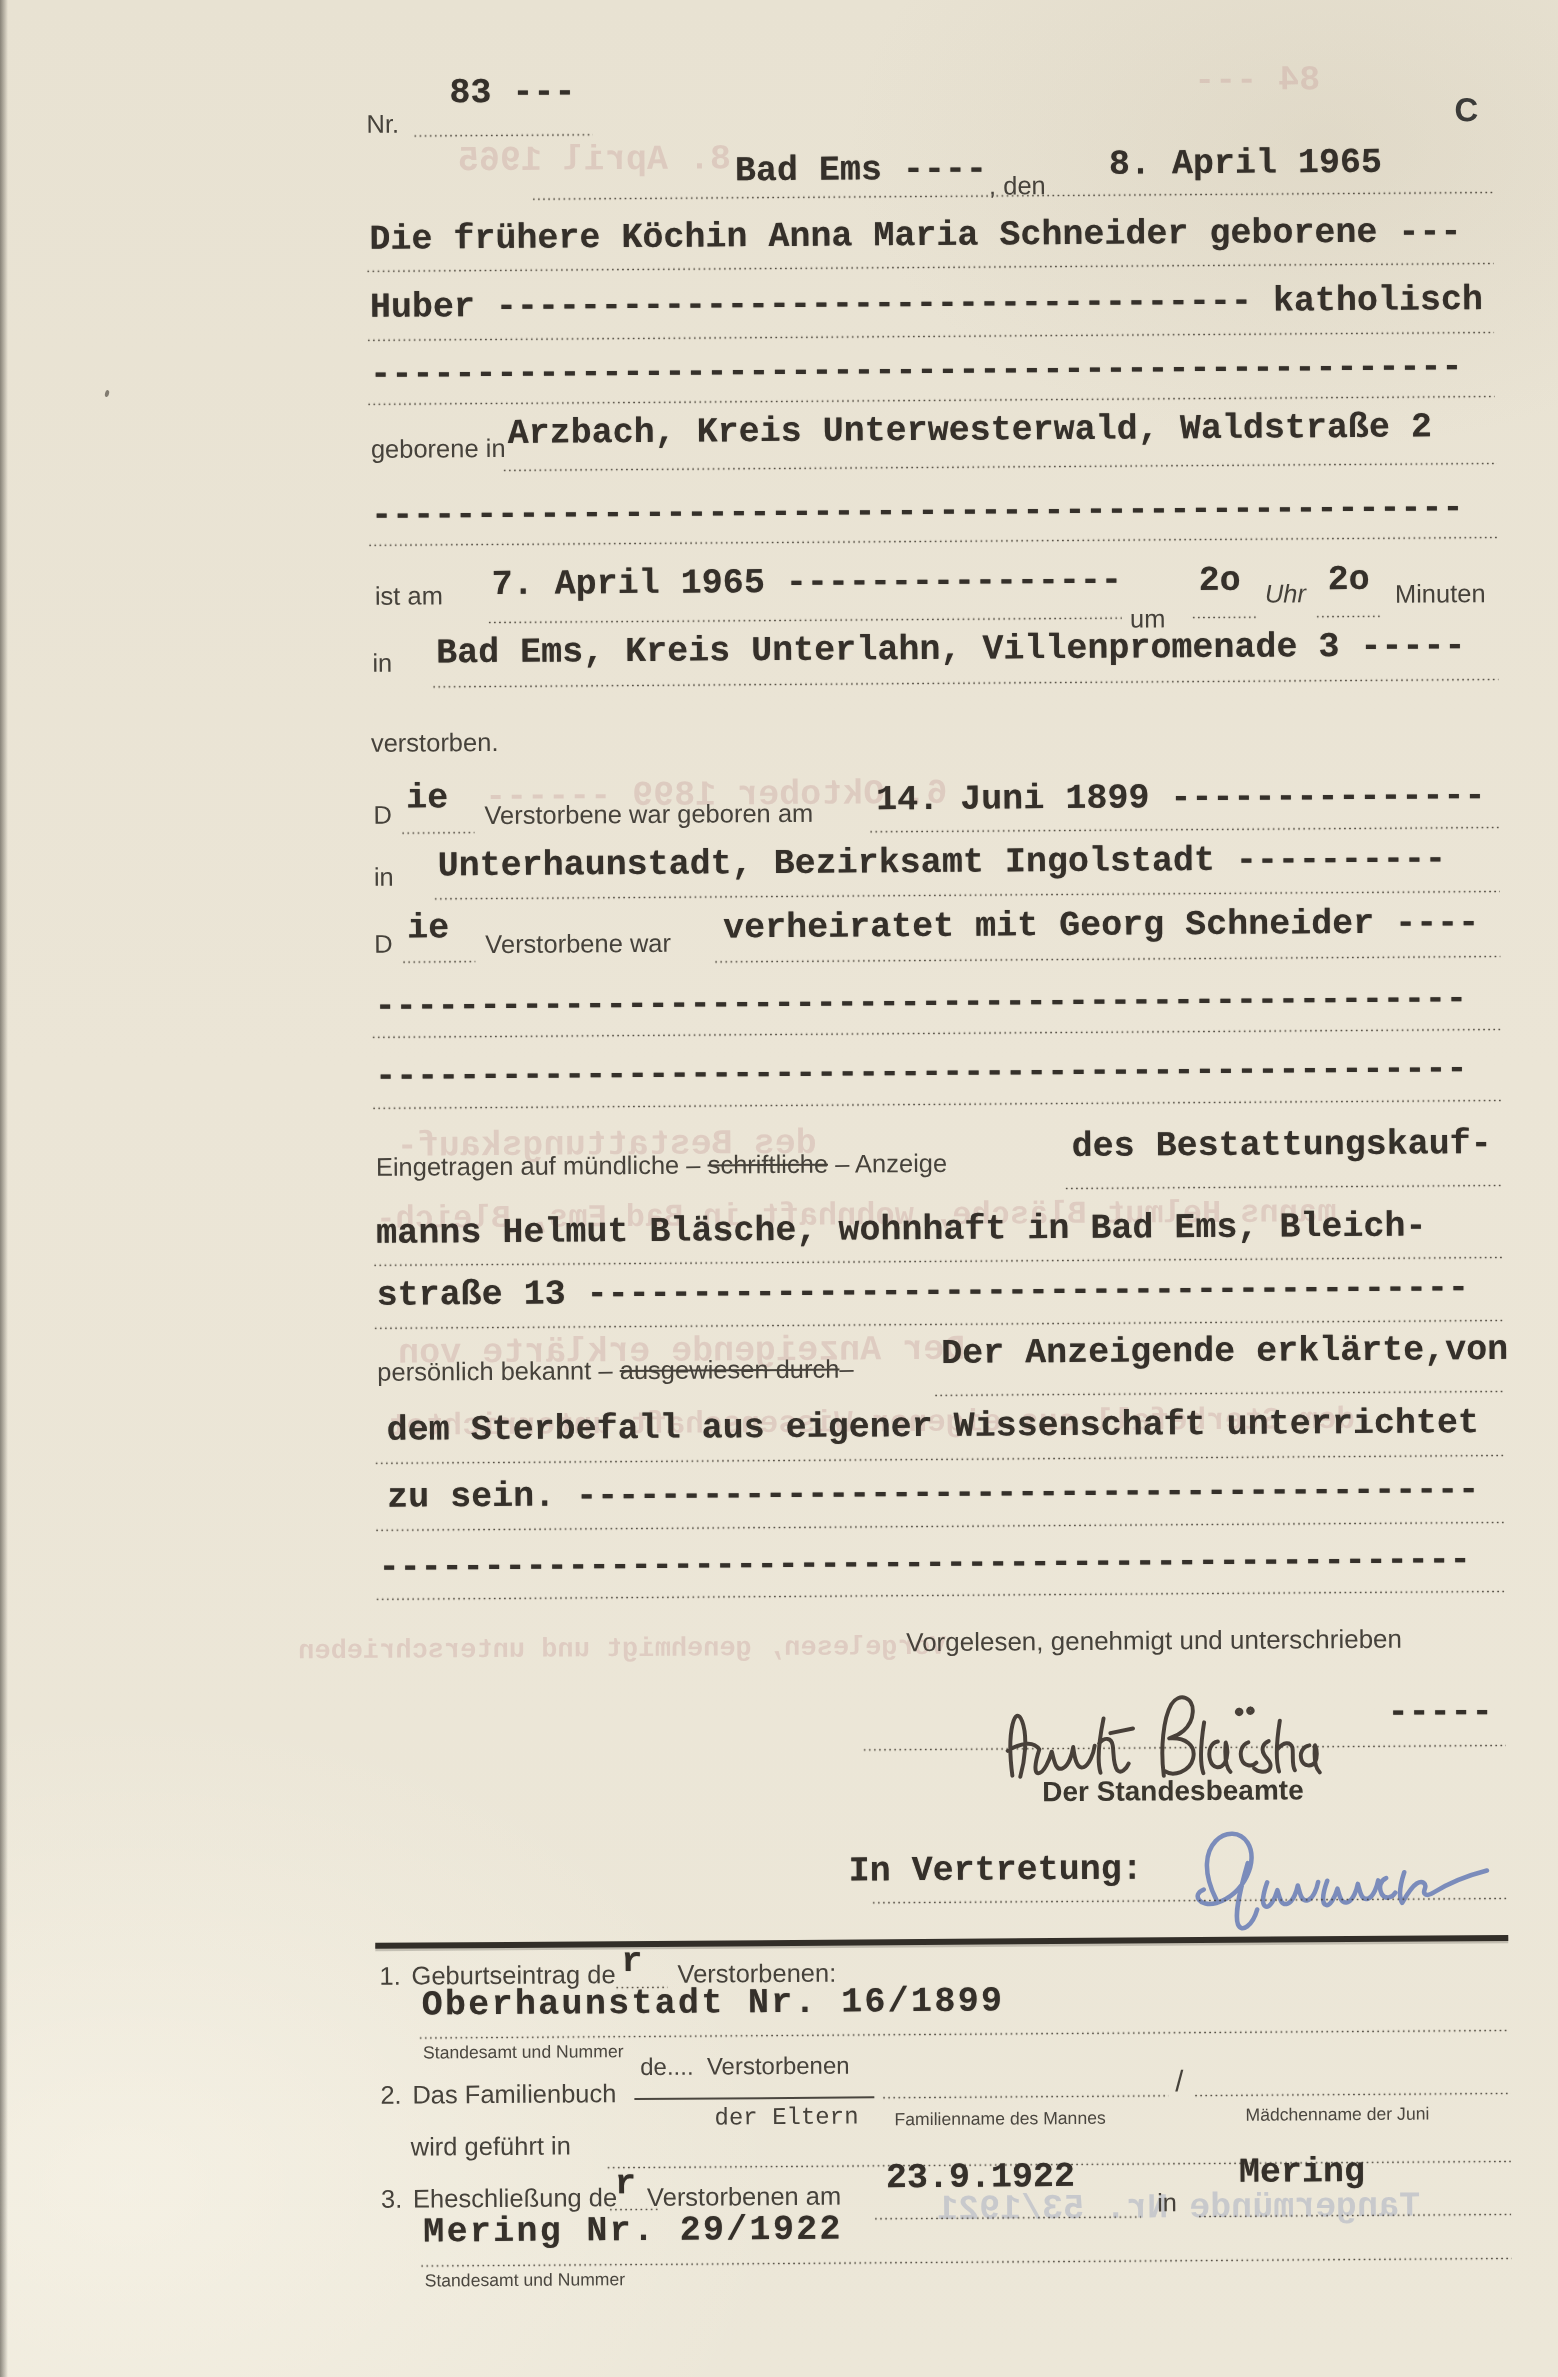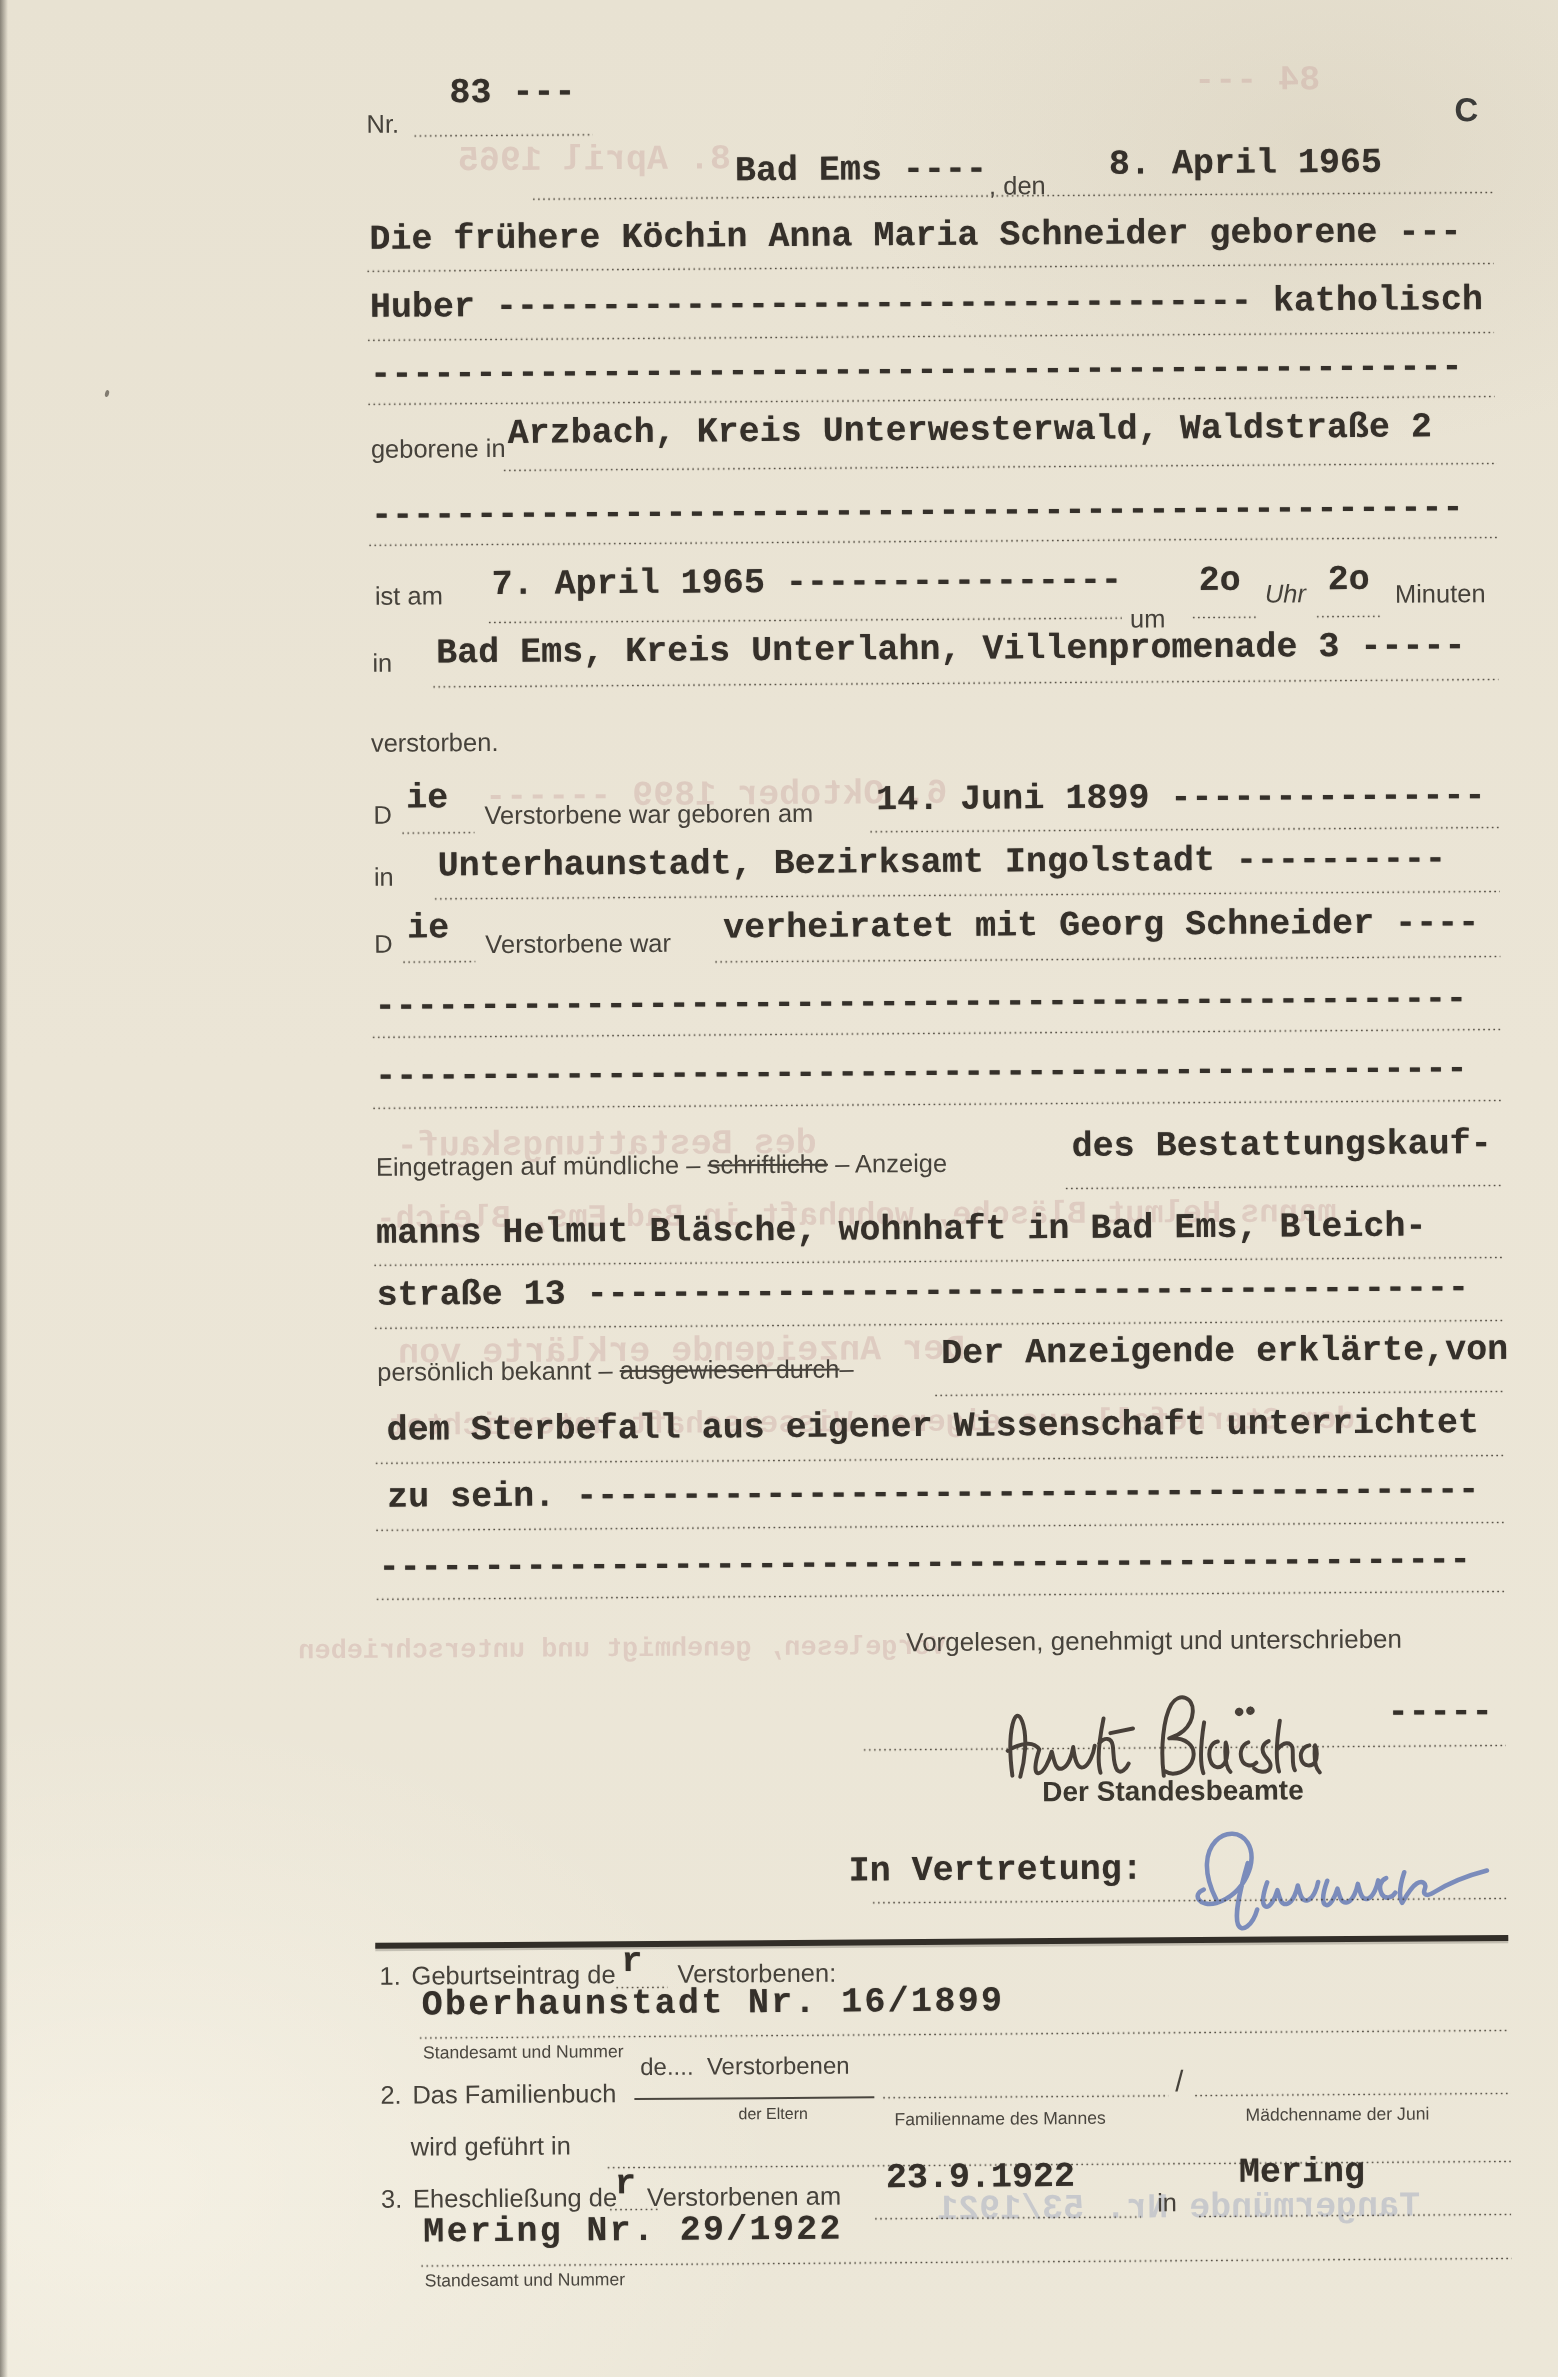--- a/index.html
+++ b/index.html
@@ -172,21 +172,21 @@
     <span class="t mono" style="left:616px;top:1944px;">r</span>
     <span class="t sans" style="left:672px;top:1961px;">Verstorbenen:</span>
     <span class="t mono" style="left:416px;top:1986px;letter-spacing:2.3px;">Oberhaunstadt Nr. 16/1899</span>
     <div class="dl" style="left:413px;top:2034px;width:1090px;"></div>
     <span class="t sans-sm" style="left:417px;top:2042px;">Standesamt und Nummer</span>
 
     <span class="t sans" style="left:374px;top:2080px;">2.</span>
     <span class="t sans" style="left:406px;top:2080px;">Das Familienbuch</span>
     <span class="t sans" style="left:634px;top:2054px;font-size:24px;">de....  Verstorbenen</span>
     <div class="sl" style="left:628px;top:2097px;width:240px;"></div>
-    <span class="t sans" style="left:732px;top:2106px;font-size:16px;">der Eltern</span>
+    <span class="t sans" style="left:708px;top:2106px;font-size:24px;font-family:Liberation Mono, monospace;">der Eltern</span>
     <div class="dl" style="left:876px;top:2097px;width:286px;"></div>
     <span class="t sans-sm" style="left:888px;top:2112px;">Familienname des Mannes</span>
     <span class="t sans" style="left:1169px;top:2069px;font-size:29.5px;">/</span>
     <div class="dl" style="left:1188px;top:2097px;width:316px;"></div>
     <span class="t sans-sm" style="left:1239px;top:2110px;">Mädchenname der Juni</span>
     <span class="t sans" style="left:404px;top:2132px;">wird geführt in</span>
     <div class="dl" style="left:600px;top:2165px;width:904px;"></div>
 
     <span class="t mono" style="left:879px;top:2162px;">23.9.1922</span>
     <span class="t mono" style="left:1232px;top:2159px;">Mering</span>

